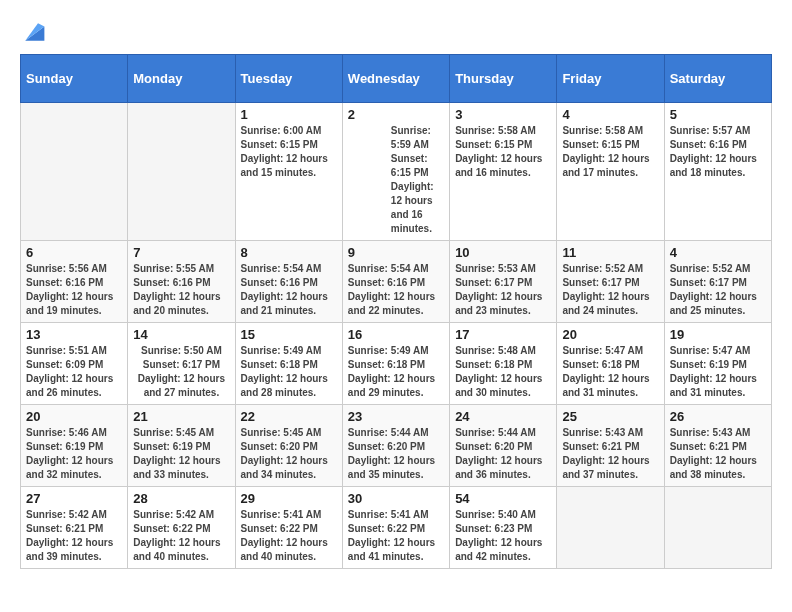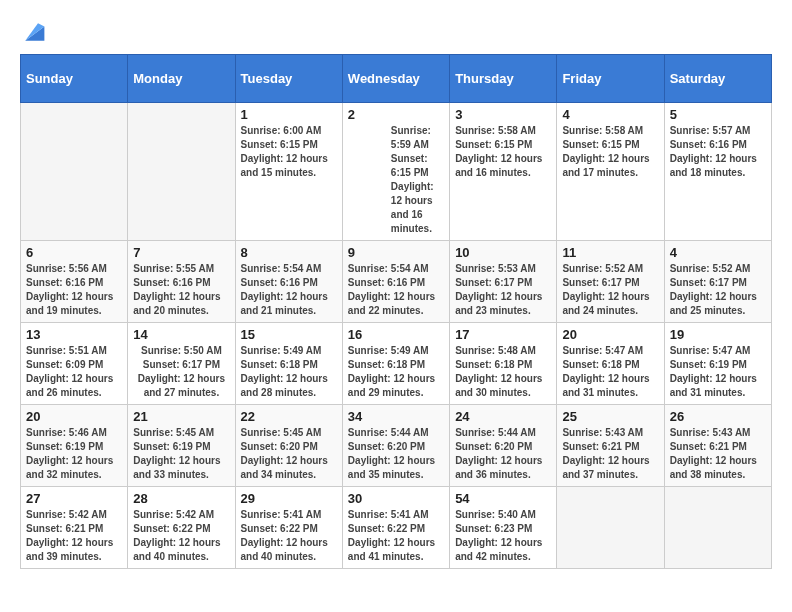--- a/index.html
+++ b/index.html
@@ -271,21 +271,21 @@
 Sunset: 6:19 PM
 Daylight: 12 hours and 33 minutes.</div>
           </td>
           <td>
             <span class="day-number">22</span>
             <div class="day-info" style="white-space: pre-line;">Sunrise: 5:45 AM
 Sunset: 6:20 PM
 Daylight: 12 hours and 34 minutes.</div>
           </td>
           <td>
-            <span class="day-number">34</span>
+            <span class="day-number">23</span>
             <div class="day-info" style="white-space: pre-line;">Sunrise: 5:44 AM
 Sunset: 6:20 PM
 Daylight: 12 hours and 35 minutes.</div>
           </td>
           <td>
             <span class="day-number">24</span>
             <div class="day-info" style="white-space: pre-line;">Sunrise: 5:44 AM
 Sunset: 6:20 PM
 Daylight: 12 hours and 36 minutes.</div>
           </td>

